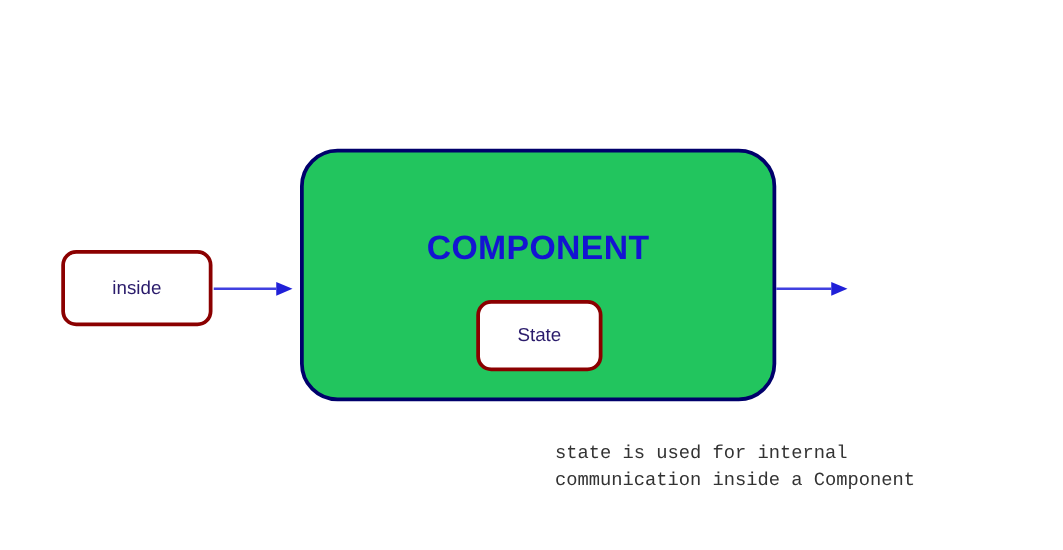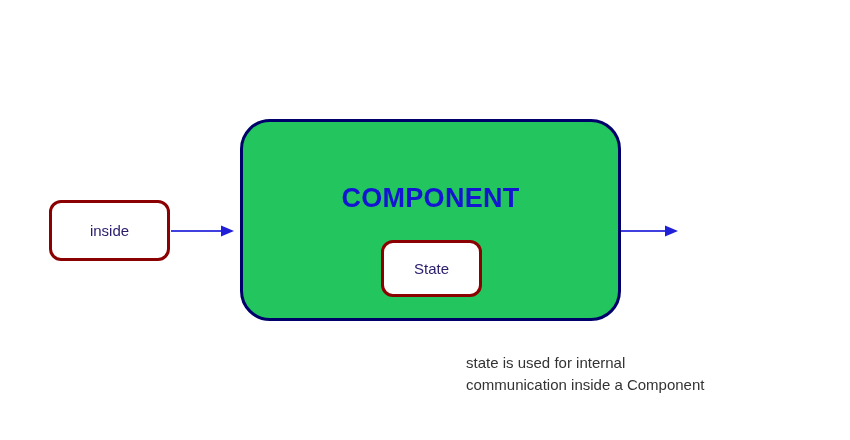--- a/index.html
+++ b/index.html
@@ -106,25 +106,25 @@
   }
   #arrow-component-dom {
     left: 621px;
     top: 224px;
     width: 58px;
   }
 
   
   #caption {
     position: absolute;
-    left: 466px;
+    left: 444px;
     top: 352px;
     width: 360px;
     color: #333333;
-    font-family: Liberation Sans, sans-serif;
+    font-family: Liberation Mono, monospace;
     font-size: 15px;
     line-height: 22px;
     white-space: pre-line;
   }
 </style>
 </head>
 <body>
 
 <div id="canvas">
 

